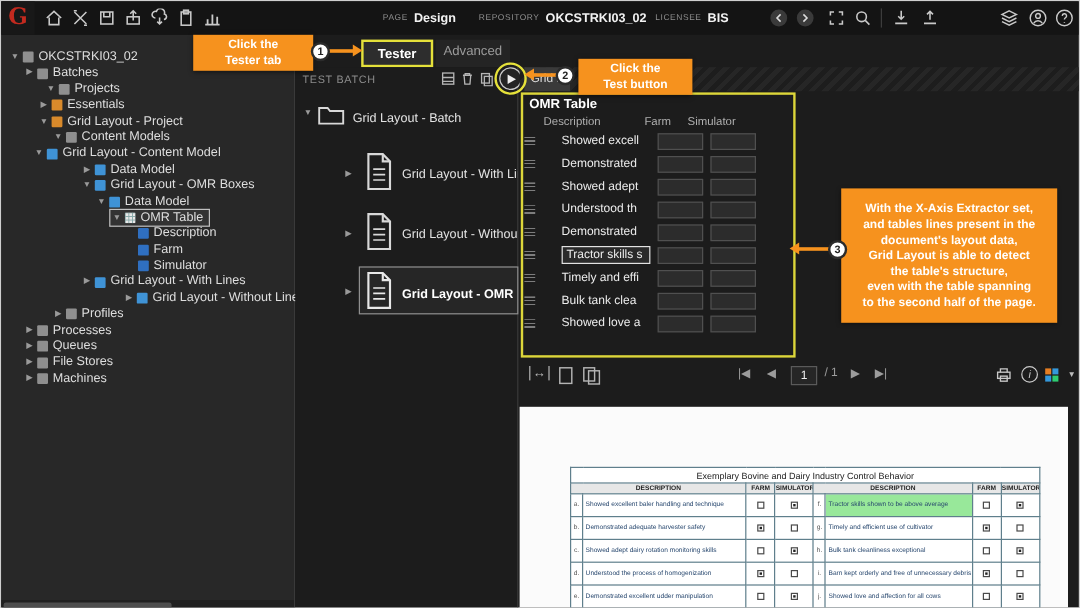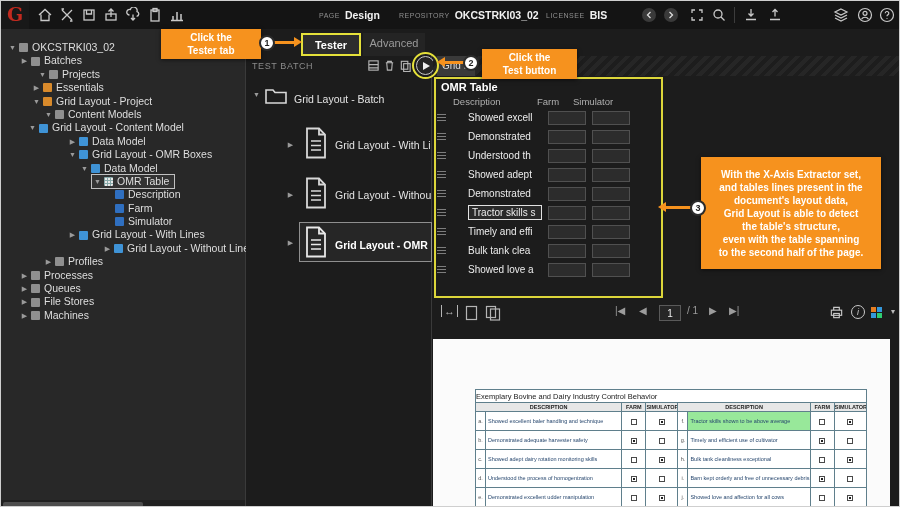--- a/index.html
+++ b/index.html
@@ -89,21 +89,21 @@
   .icon-info::after { content:"i"; }
   .viewgrid { position:absolute; top:6px; width:24px; height:12px; cursor:pointer; }
   .vg-sq { position:absolute; width:5px; height:5px; }
   .gl-caret-sm { position:absolute; right:0; top:0; color:#bbb; font-size:8px; }
   .gl-caret-sm::before { content:"\25BE"; }
 
   
   .preview { position:absolute; left:432px; top:338px; width:457px; height:168px; background:#fbfbfb; }
   .ptable { position:absolute; left:42px; top:50px; width:392px; border-collapse:collapse; table-layout:fixed; }
   .ptable td { border:1px solid #5f7f8c; overflow:hidden; white-space:nowrap; }
-  .ptitle td { font-size:7.5px; color:#222; height:13px; background:#fff; }
+  .ptitle td { font-size:7.5px; color:#222; text-align:center; height:13px; background:#fff; }
   .phead td { font-size:5.5px; font-weight:bold; color:#222; text-align:center; height:9px; background:#e7e7e7; }
   .prow td { height:9.5px; background:#fff; }
   .plet { font-size:5.5px; color:#555; text-align:center; }
   .pdesc { font-size:5.5px; color:#27476e; padding-left:2px; }
   .pdesc.hl { background:#98e89a; }
   .pcb { text-align:center; }
   .cb { display:inline-block; width:6px; height:6px; border:1px solid #4a4a4a; vertical-align:middle; background:#fff; }
   .cb.on { position:relative; }
   .cb.on::after { content:""; position:absolute; left:1px; top:1px; width:2px; height:2px; background:#222; }
 
@@ -428,27 +428,27 @@
         <span class="rcell"></span>
       </div>
     <div class="rrow">
         <span class="rhandle"></span>
         <span class="rdesc">Demonstrated</span>
         <span class="rcell"></span>
         <span class="rcell"></span>
       </div>
     <div class="rrow">
         <span class="rhandle"></span>
+        <span class="rdesc">Showed adept</span>
+        <span class="rcell"></span>
+        <span class="rcell"></span>
+      </div>
+    <div class="rrow">
+        <span class="rhandle"></span>
         <span class="rdesc">Understood th</span>
-        <span class="rcell"></span>
-        <span class="rcell"></span>
-      </div>
-    <div class="rrow">
-        <span class="rhandle"></span>
-        <span class="rdesc">Showed adept</span>
         <span class="rcell"></span>
         <span class="rcell"></span>
       </div>
     <div class="rrow">
         <span class="rhandle"></span>
         <span class="rdesc">Demonstrated</span>
         <span class="rcell"></span>
         <span class="rcell"></span>
       </div>
     <div class="rrow">

